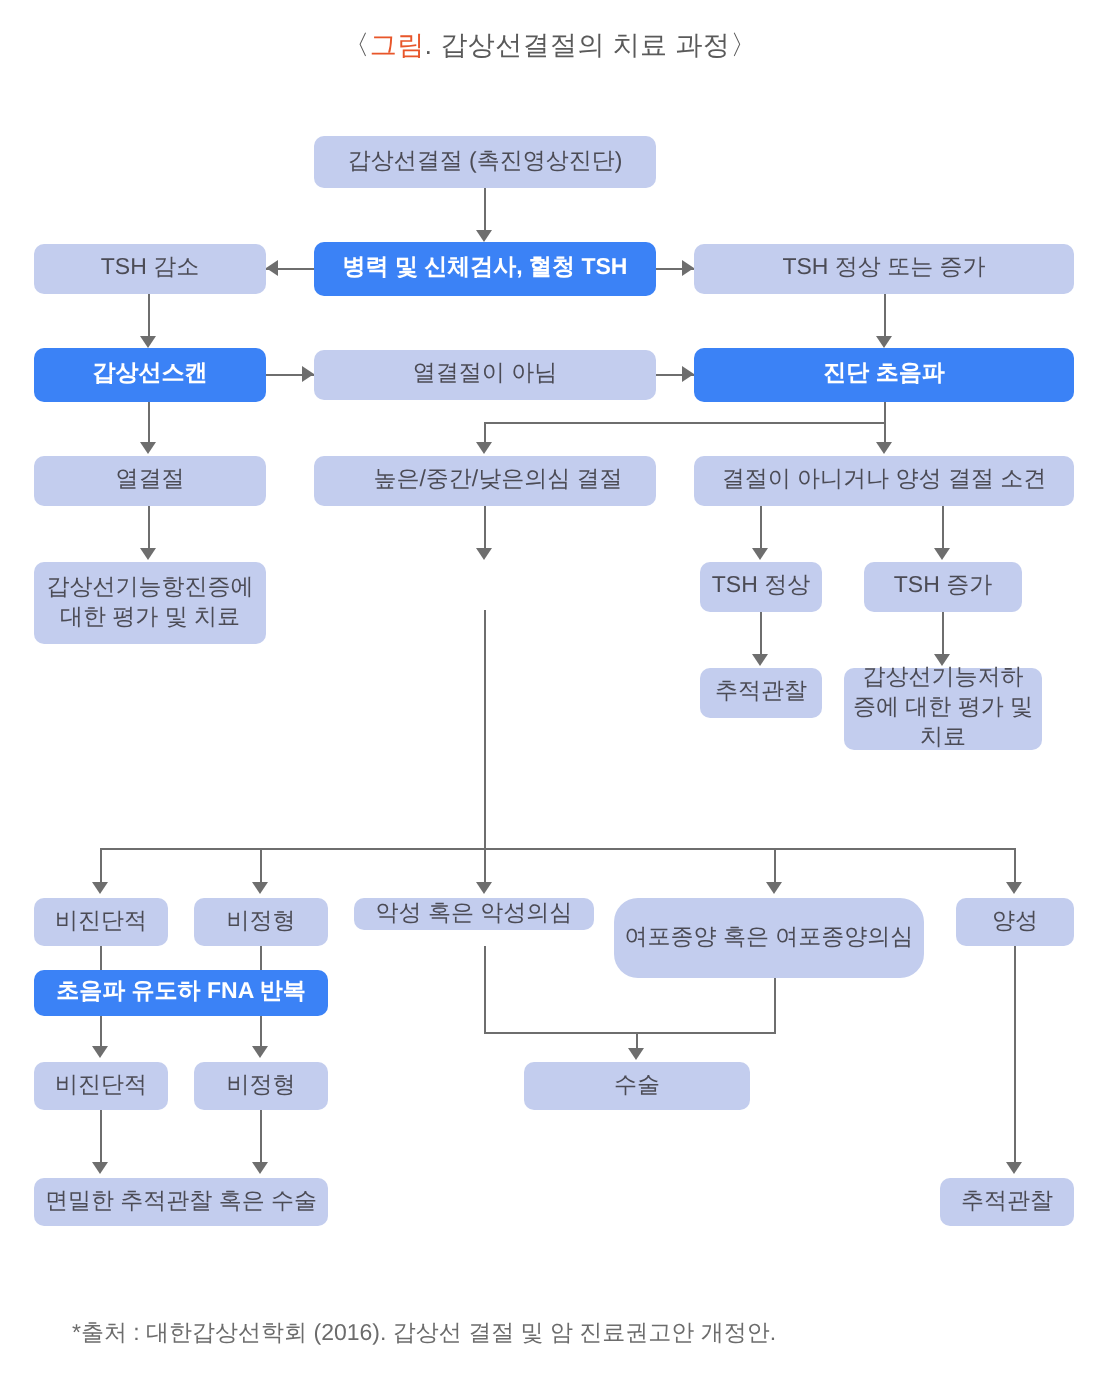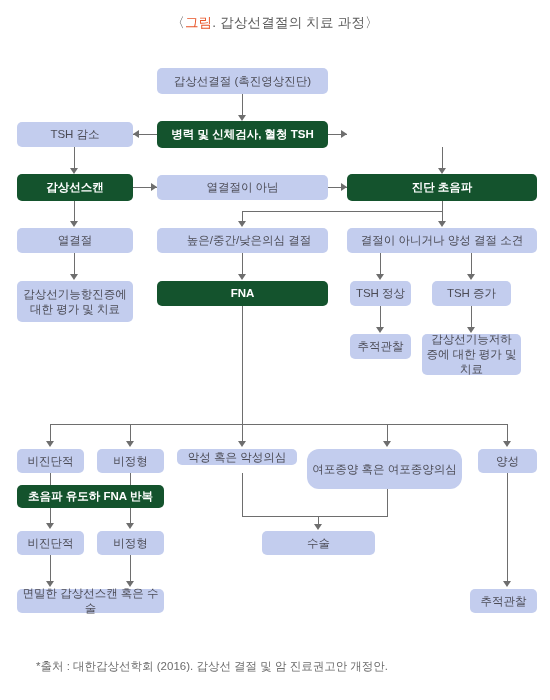--- a/index.html
+++ b/index.html
@@ -57,21 +57,21 @@
     font-size: 11.5px;
     line-height: 15px;
     padding: 2px 4px;
     z-index: 3;
   }
   .node.blue {
     background: #c3cdee;
     color: #4b4b55;
   }
   .node.purple {
-    background: #14532d;
+    background: #3b82f6;
     color: #ffffff;
     font-weight: bold;
     text-align: center;
   }
 
   
   .vline, .hline {
     position: absolute;
     background: #6e6e6e;
     z-index: 1;
@@ -189,36 +189,36 @@
   <div class="arrow-d" style="left:46px; top:581px;"></div>
   <div class="vline" style="left:130px; top:555px; height:26px;"></div>
   <div class="arrow-d" style="left:126px; top:581px;"></div>
 
   <div class="node blue" style="left:157px; top:68px; width:171px; height:26px;">갑상선결절 (촉진영상진단)</div>
 
   <div class="node blue" style="left:17px; top:122px; width:116px; height:25px;">TSH 감소</div>
 
   <div class="node purple" style="left:157px; top:121px; width:171px; height:27px;">병력 및 신체검사, 혈청 TSH</div>
 
+  <div class="node blue" style="left:347px; top:122px; width:190px; height:25px;">TSH 정상 또는 증가</div>
 
   <div class="node purple" style="left:17px; top:174px; width:116px; height:27px;">갑상선스캔</div>
 
   <div class="node blue" style="left:157px; top:175px; width:171px; height:25px;">열결절이 아님</div>
 
   <div class="node purple" style="left:347px; top:174px; width:190px; height:27px;">진단 초음파</div>
 
   <div class="node blue" style="left:17px; top:228px; width:116px; height:25px;">열결절</div>
 
   <div class="node blue" style="left:157px; top:228px; width:171px; height:25px;padding-left:17px;">높은/중간/낮은의심 결절</div>
 
   <div class="node blue" style="left:347px; top:228px; width:190px; height:25px;">결절이 아니거나 양성 결절 소견</div>
 
   <div class="node blue" style="left:17px; top:281px; width:116px; height:41px;">갑상선기능항진증에 대한 평가 및 치료</div>
 
-  <div class="node purple" style="left:157px; top:281px; width:171px; height:25px;">FNA</div>
 
   <div class="node blue" style="left:350px; top:281px; width:61px; height:25px;">TSH 정상</div>
 
   <div class="node blue" style="left:432px; top:281px; width:79px; height:25px;">TSH 증가</div>
 
   <div class="node blue" style="left:350px; top:334px; width:61px; height:25px;">추적관찰</div>
 
   <div class="node blue" style="left:422px; top:334px; width:99px; height:41px;">갑상선기능저하증에 대한 평가 및 치료</div>
 
   <div class="node blue" style="left:17px; top:449px; width:67px; height:24px;">비진단적</div>
@@ -232,19 +232,19 @@
   <div class="node blue" style="left:478px; top:449px; width:59px; height:24px;">양성</div>
 
   <div class="node purple" style="left:17px; top:485px; width:147px; height:23px;">초음파 유도하 FNA 반복</div>
 
   <div class="node blue" style="left:17px; top:531px; width:67px; height:24px;">비진단적</div>
 
   <div class="node blue" style="left:97px; top:531px; width:67px; height:24px;">비정형</div>
 
   <div class="node blue" style="left:262px; top:531px; width:113px; height:24px;">수술</div>
 
-  <div class="node blue" style="left:17px; top:589px; width:147px; height:24px;">면밀한 갑상선스캔 혹은 수술</div>
+  <div class="node blue" style="left:17px; top:589px; width:147px; height:24px;">면밀한 추적관찰 혹은 수술</div>
 
   <div class="node blue" style="left:470px; top:589px; width:67px; height:24px;">추적관찰</div>
 
   <div class="source">*출처 : 대한갑상선학회 (2016). 갑상선 결절 및 암 진료권고안 개정안.</div>
 
 </div>
 
 </body></html>

